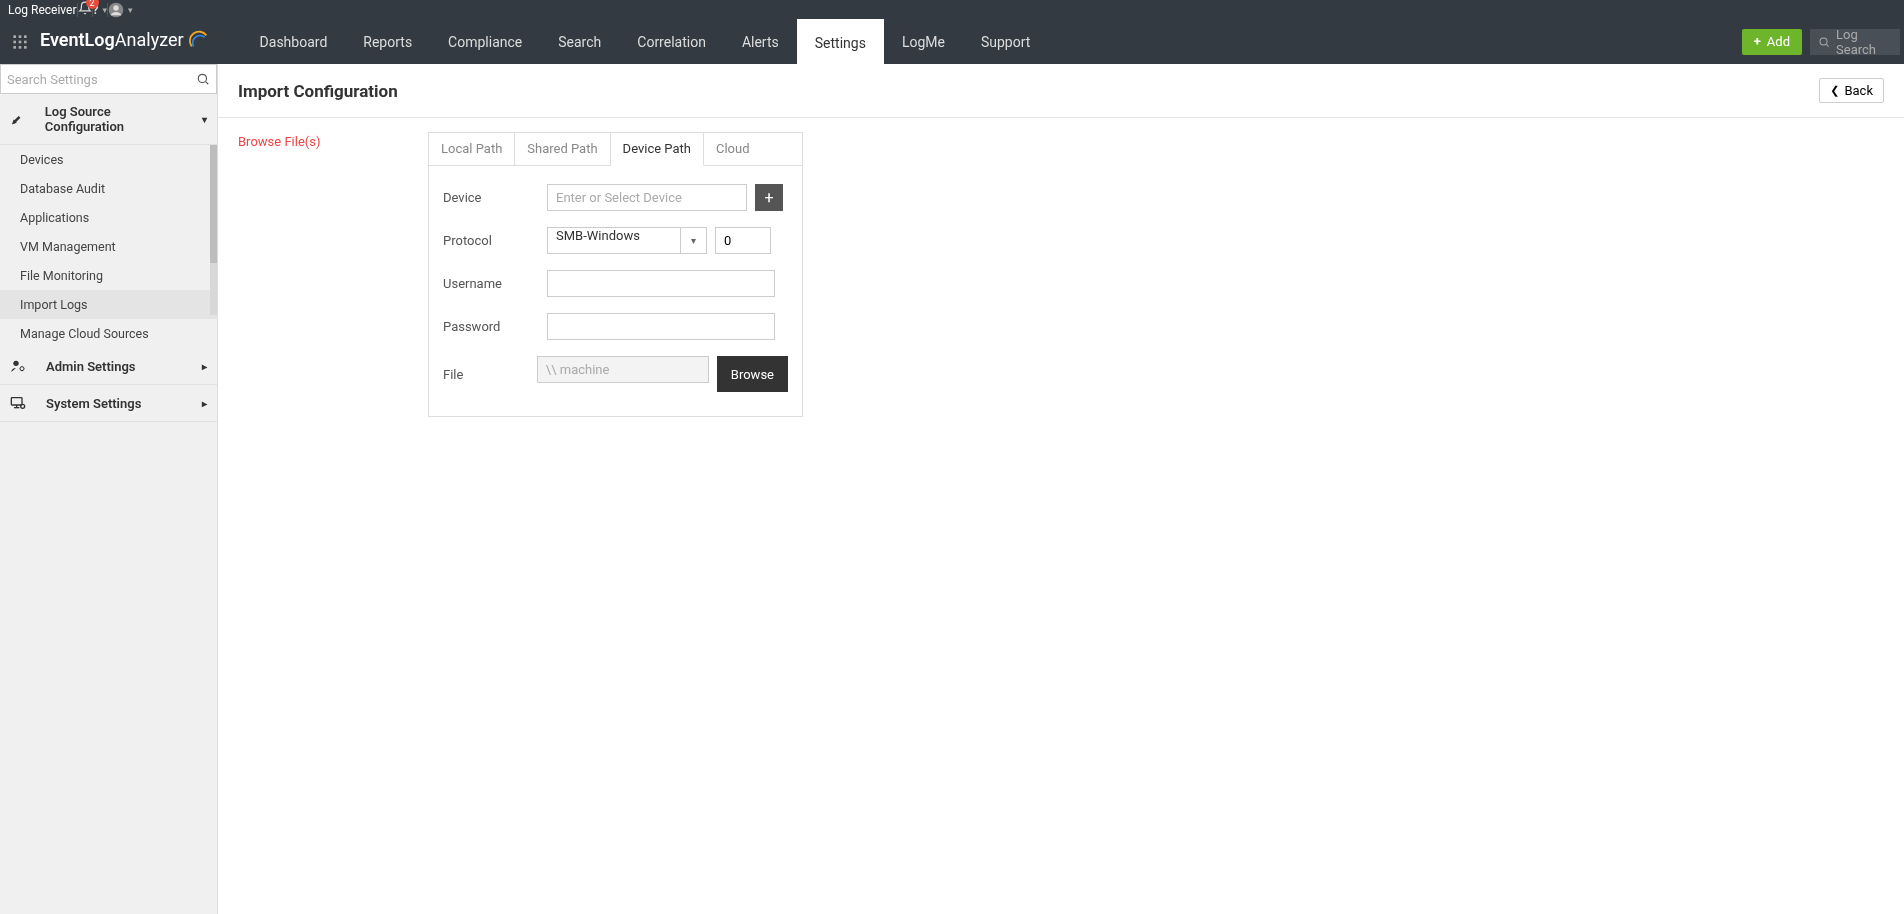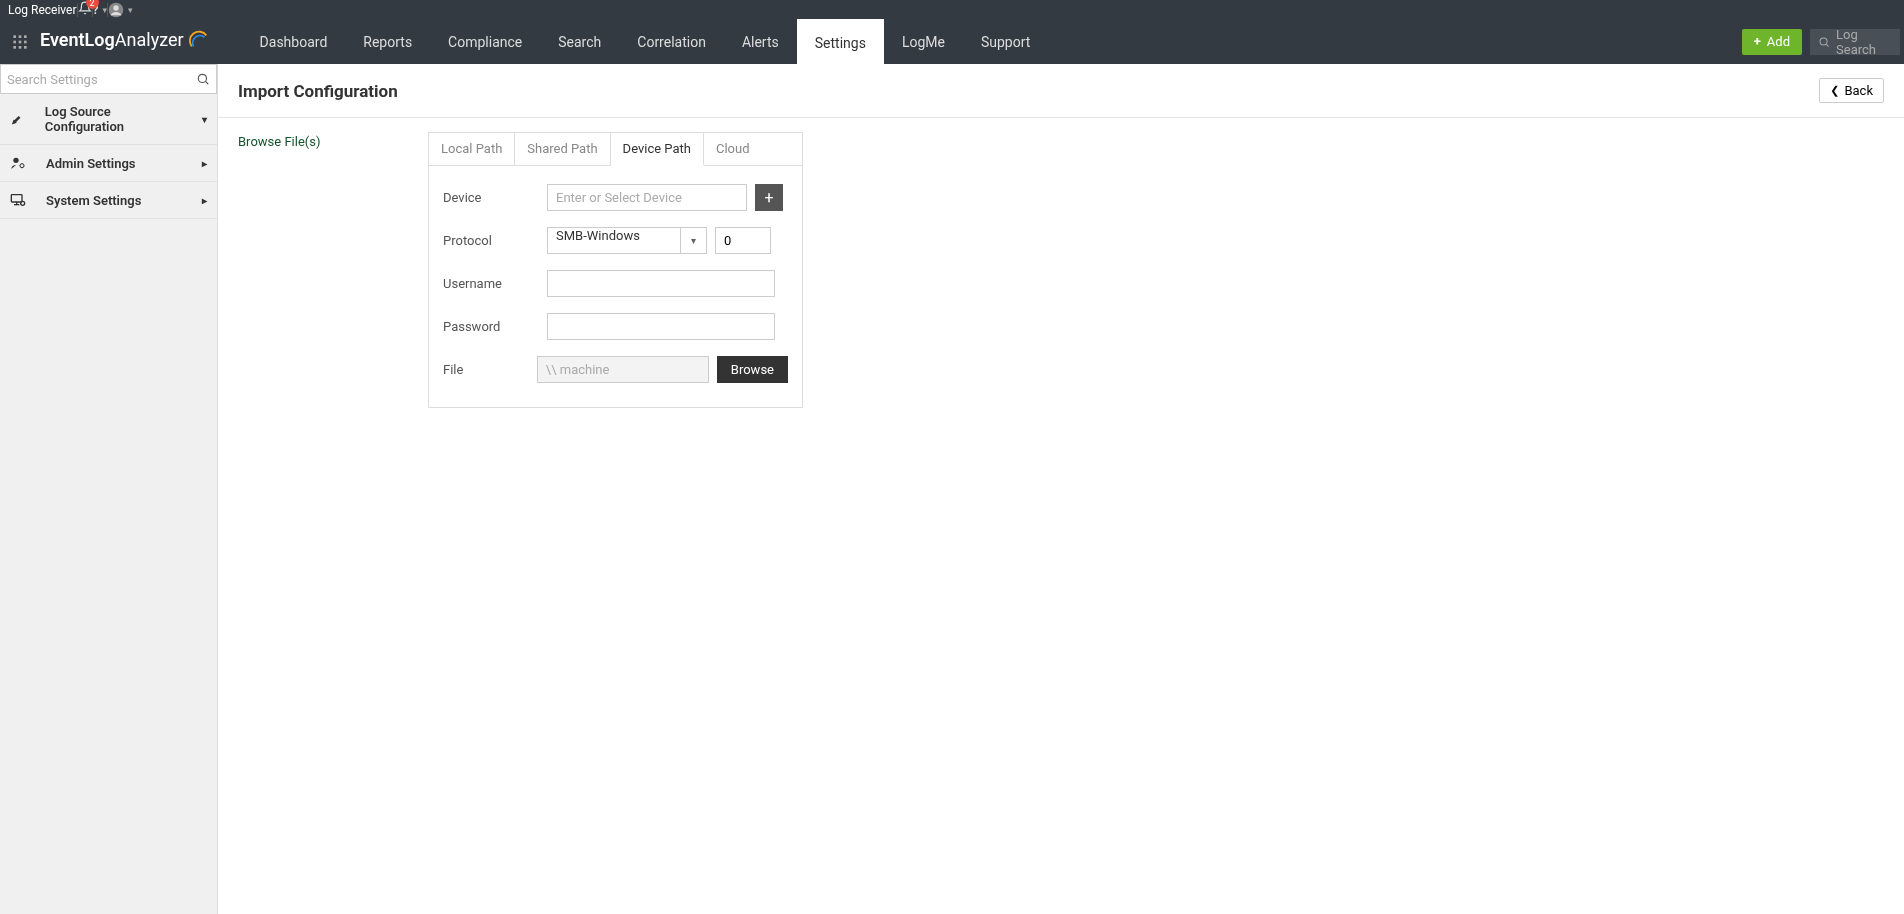--- a/index.html
+++ b/index.html
@@ -38,40 +38,40 @@
   .side-scroll-track { position:absolute; right:0; top:0; width:7px; height: 170px; background:#d8d8d8; }
   .side-scroll-thumb { position:absolute; right:0; top:0; width:7px; height: 118px; background:#bdbdbd; }
 
   
   .main { flex:1; background:#fff; padding: 0 0 0 0; overflow:hidden; }
   .page-header { display:flex; align-items:center; padding: 14px 20px; border-bottom:1px solid #e5e5e5;}
   .page-title { font-size:17px; font-weight:700; color:#333;}
   .back-btn { margin-left:auto; border:1px solid #ccc; background:#fff; padding:4px 10px; display:flex; align-items:center; gap:5px; font-size:13px; cursor:pointer; border-radius:2px;}
   
   .content-row { display:flex; padding: 14px 20px; }
-  .left-label { width: 190px; font-size:13px; color:#14532d; padding-top:2px;}
+  .left-label { width: 190px; font-size:13px; color:#ef4444; padding-top:2px;}
   
   .form-card { border:1px solid #ddd; width: 375px; }
   .form-tabs { display:flex; border-bottom:1px solid #ddd; }
   .form-tab { padding: 8px 12px; font-size:13px; color:#888; cursor:pointer; border-right:1px solid #ddd;}
   .form-tab:last-child{ border-right:none;}
   .form-tab.active { color:#333; background:#fff; border-bottom:2px solid #fff; margin-bottom:-1px;}
   .form-body { padding: 18px 14px 24px 14px; display:flex; flex-direction:column; gap: 16px;}
   .form-row { display:flex; align-items:center; }
   .form-label { width: 104px; font-size:13px; color:#555;}
   .form-row .controls { display:flex; gap:8px; flex:1;}
   input.txt, .select-box, input.num, input.file-path { border:1px solid #ccc; height:27px; padding: 0 8px; font-size:13px; background:#fff;}
   input.txt { width: 200px;}
   .plus-btn { background:#555; color:#fff; width:28px; height:27px; display:flex;align-items:center;justify-content:center; cursor:pointer; font-size:16px;}
   .select-box { width:160px; display:flex; align-items:flex-start; justify-content:space-between; cursor:pointer; background:#fff;}
   .select-caret { border-left:1px solid #ccc; height:100%; width:26px; display:flex;align-items:center;justify-content:center; margin-right:-8px; font-size:10px; color:#666;}
   input.num { width: 56px; text-align:left;}
   input.pwd, input.user { border:1px solid #ccc; height:27px; width:228px; padding:0 8px; font-size:13px;}
   input.file-path { width:172px; background:#f3f3f3; color:#888;}
-  .browse-btn { background:#333; color:#fff; height:27px; padding:0 14px; font-size:13px; cursor:pointer; display:flex;align-items:center;}
+  .browse-btn { background:#333; color:#fff; height:36px; padding:0 14px; font-size:13px; cursor:pointer; display:flex;align-items:center;}
   
   ::placeholder { color:#aaa; }
 </style>
 </head>
 <body>
 
 <div class="topbar">
   <span>Log Receiver</span>
   <span class="sep"></span>
   <span class="bell">
@@ -157,20 +157,31 @@
     </div>
 
     <div class="side-section">
       <svg width="16" height="16" viewBox="0 0 24 24" fill="#333">
           <path d="M14 7l3 3-9 9H5v-3l9-9z"></path>
           <path d="M3 21l3-8 5 5-8 3z"></path>
         </svg>
       <span>Log Source Configuration</span>
       <span class="caret">▾</span>
     </div>
+    <div class="side-items" id="side-items-0">
+      <div class="side-scroll-track"></div>
+      <div class="side-scroll-thumb"></div>
+    <div class="side-item">Devices</div>
+        <div class="side-item">Database Audit</div>
+        <div class="side-item">Applications</div>
+        <div class="side-item">VM Management</div>
+        <div class="side-item">File Monitoring</div>
+        <div class="side-item active">Import Logs</div>
+        <div class="side-item">Manage Cloud Sources</div>
+      </div>
 
     <div class="side-section">
       <svg width="16" height="16" viewBox="0 0 24 24" fill="#333">
           <circle cx="9" cy="8" r="4"></circle>
           <path d="M2 21c0-4 3-6 7-6"></path>
           <circle cx="18" cy="16" r="3" fill="none" stroke="#333" stroke-width="1.5"></circle>
           <path d="M18 12v1M18 19v1M14.5 16h1M20.5 16h1" stroke="#333"></path>
         </svg>
       <span>Admin Settings</span>
       <span class="caret">▸</span>

